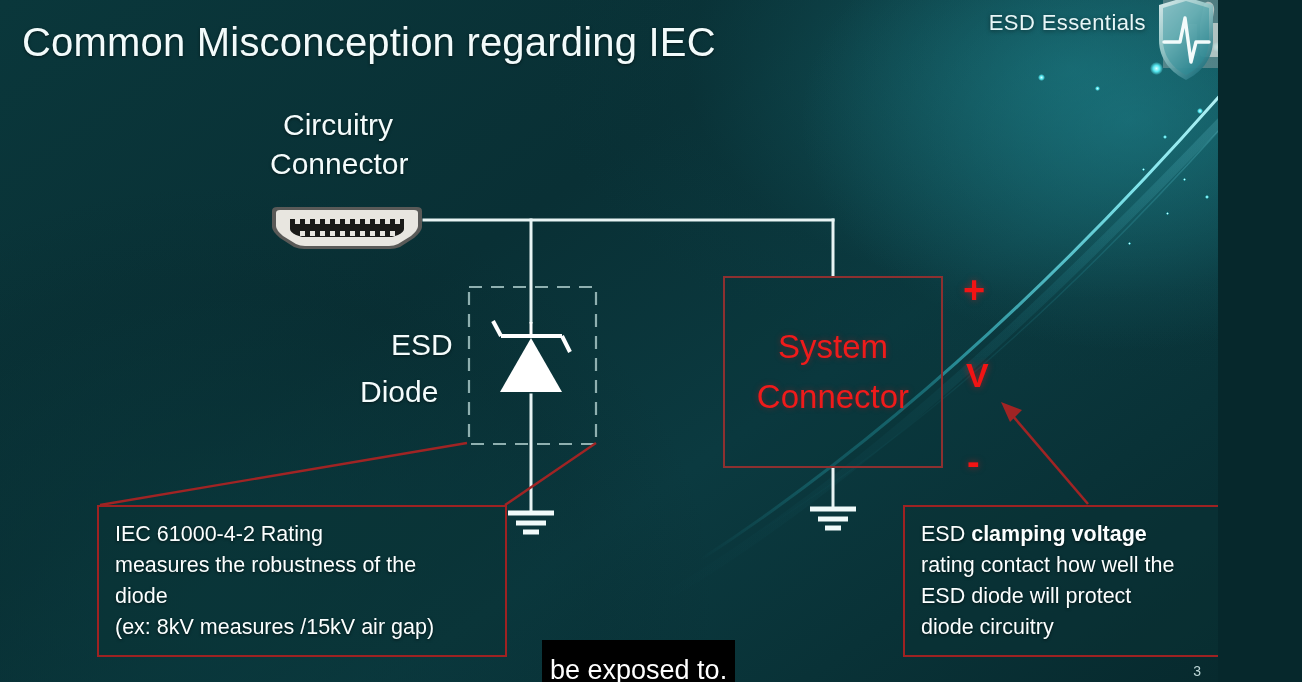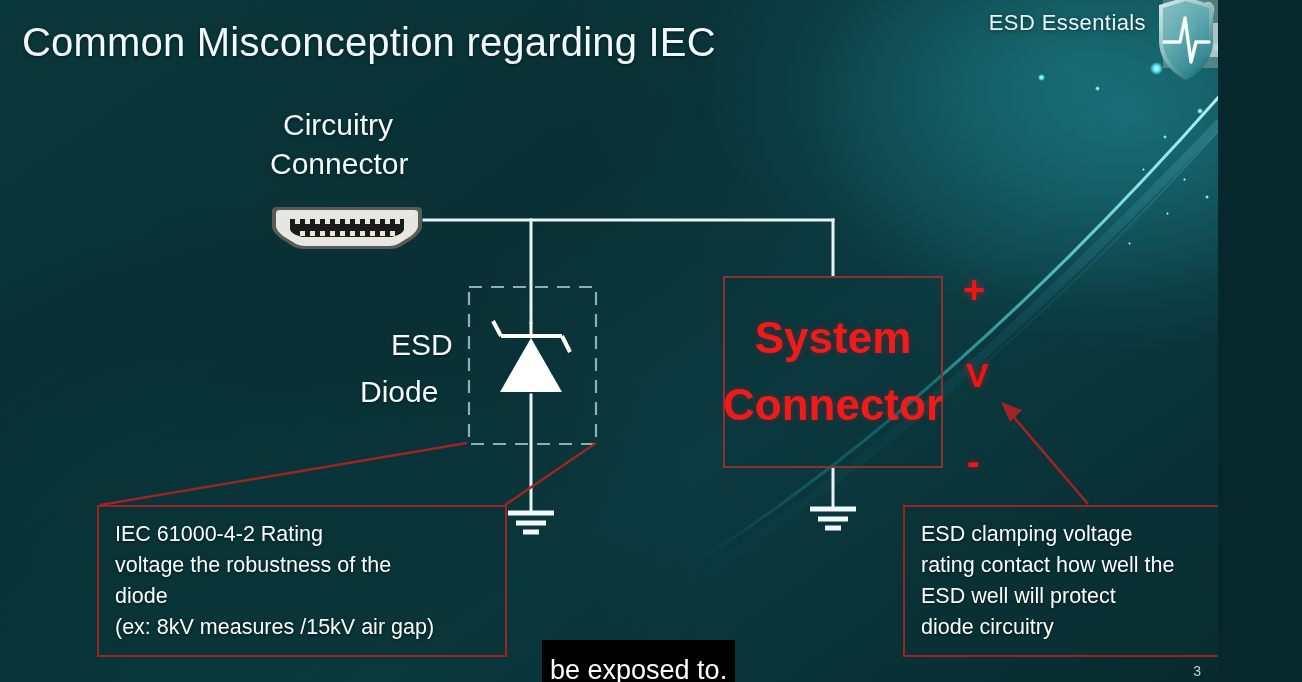--- a/index.html
+++ b/index.html
@@ -60,21 +60,21 @@
   
   .connector { position:absolute; left:268px; top:205px; width:158px; height:46px; }
 
   
   .sysbox {
     position:absolute; left:723px; top:276px; width:220px; height:192px;
     border:2px solid #8d3030; background:rgba(9,52,56,0.25);
     display:flex; flex-direction:column; align-items:center; justify-content:center;
   }
   .sysbox span {
-    color:#ef1b1b; font-size:44px; line-height:1.52; font-weight:700;
+    color:#ef1b1b; font-size:33px; line-height:1.52; font-weight:400;
     text-shadow:0 0 6px rgba(230,20,20,0.35);
   }
 
   
   .pm {
     position:absolute; color:#f21414; font-weight:bold;
     text-shadow:0 0 7px rgba(240,25,25,0.5);
   }
   .pm-plus  { left:963px; top:269px;  font-size:38px; }
   .pm-v     { left:966px; top:356px;  font-size:34px; }
@@ -83,21 +83,21 @@
   
   .callout {
     position:absolute; border:2px solid #9e2222;
     background:rgba(10,50,54,0.45);
     padding:12px 14px 12px 16px;
   }
   .callout p {
     color:#fbffff; font-size:21.5px; line-height:31px;
     text-shadow:0 1px 3px rgba(0,0,0,0.6); white-space:nowrap;
   }
-  .callout p b { font-weight:normal; }
+  .callout p b { font-weight:bold; }
   .callout-left  { left:97px;  top:505px; width:410px; height:152px; }
   .callout-right { left:903px; top:505px; width:380px; height:152px; }
 
   
   .subtitle {
     position:absolute; left:542px; top:640px;
     background:#000; color:#fff; font-size:27px; line-height:36px;
     padding:12px 8px; white-space:nowrap;
   }
 
@@ -259,29 +259,29 @@
     <span>System</span>
     <span>Connector</span>
   </div>
 
   <div class="pm pm-plus">+</div>
   <div class="pm pm-v">V</div>
   <div class="pm pm-minus">-</div>
 
   <div class="callout callout-left">
     <p>IEC 61000-4-2 Rating</p>
-    <p>voltage the robustness of the</p>
+    <p>measures the robustness of the</p>
     <p>diode</p>
     <p>(ex: 8kV measures /15kV air gap)</p>
   </div>
 
   <div class="callout callout-right">
     <p><span>ESD </span><b>clamping voltage</b></p>
     <p>rating contact how well the</p>
-    <p>ESD well will protect</p>
+    <p>ESD diode will protect</p>
     <p>diode circuitry</p>
   </div>
 
   <div class="subtitle">be exposed to.</div>
 
   <div class="pageno">3</div>
 
 </div>
 
 </body></html>

